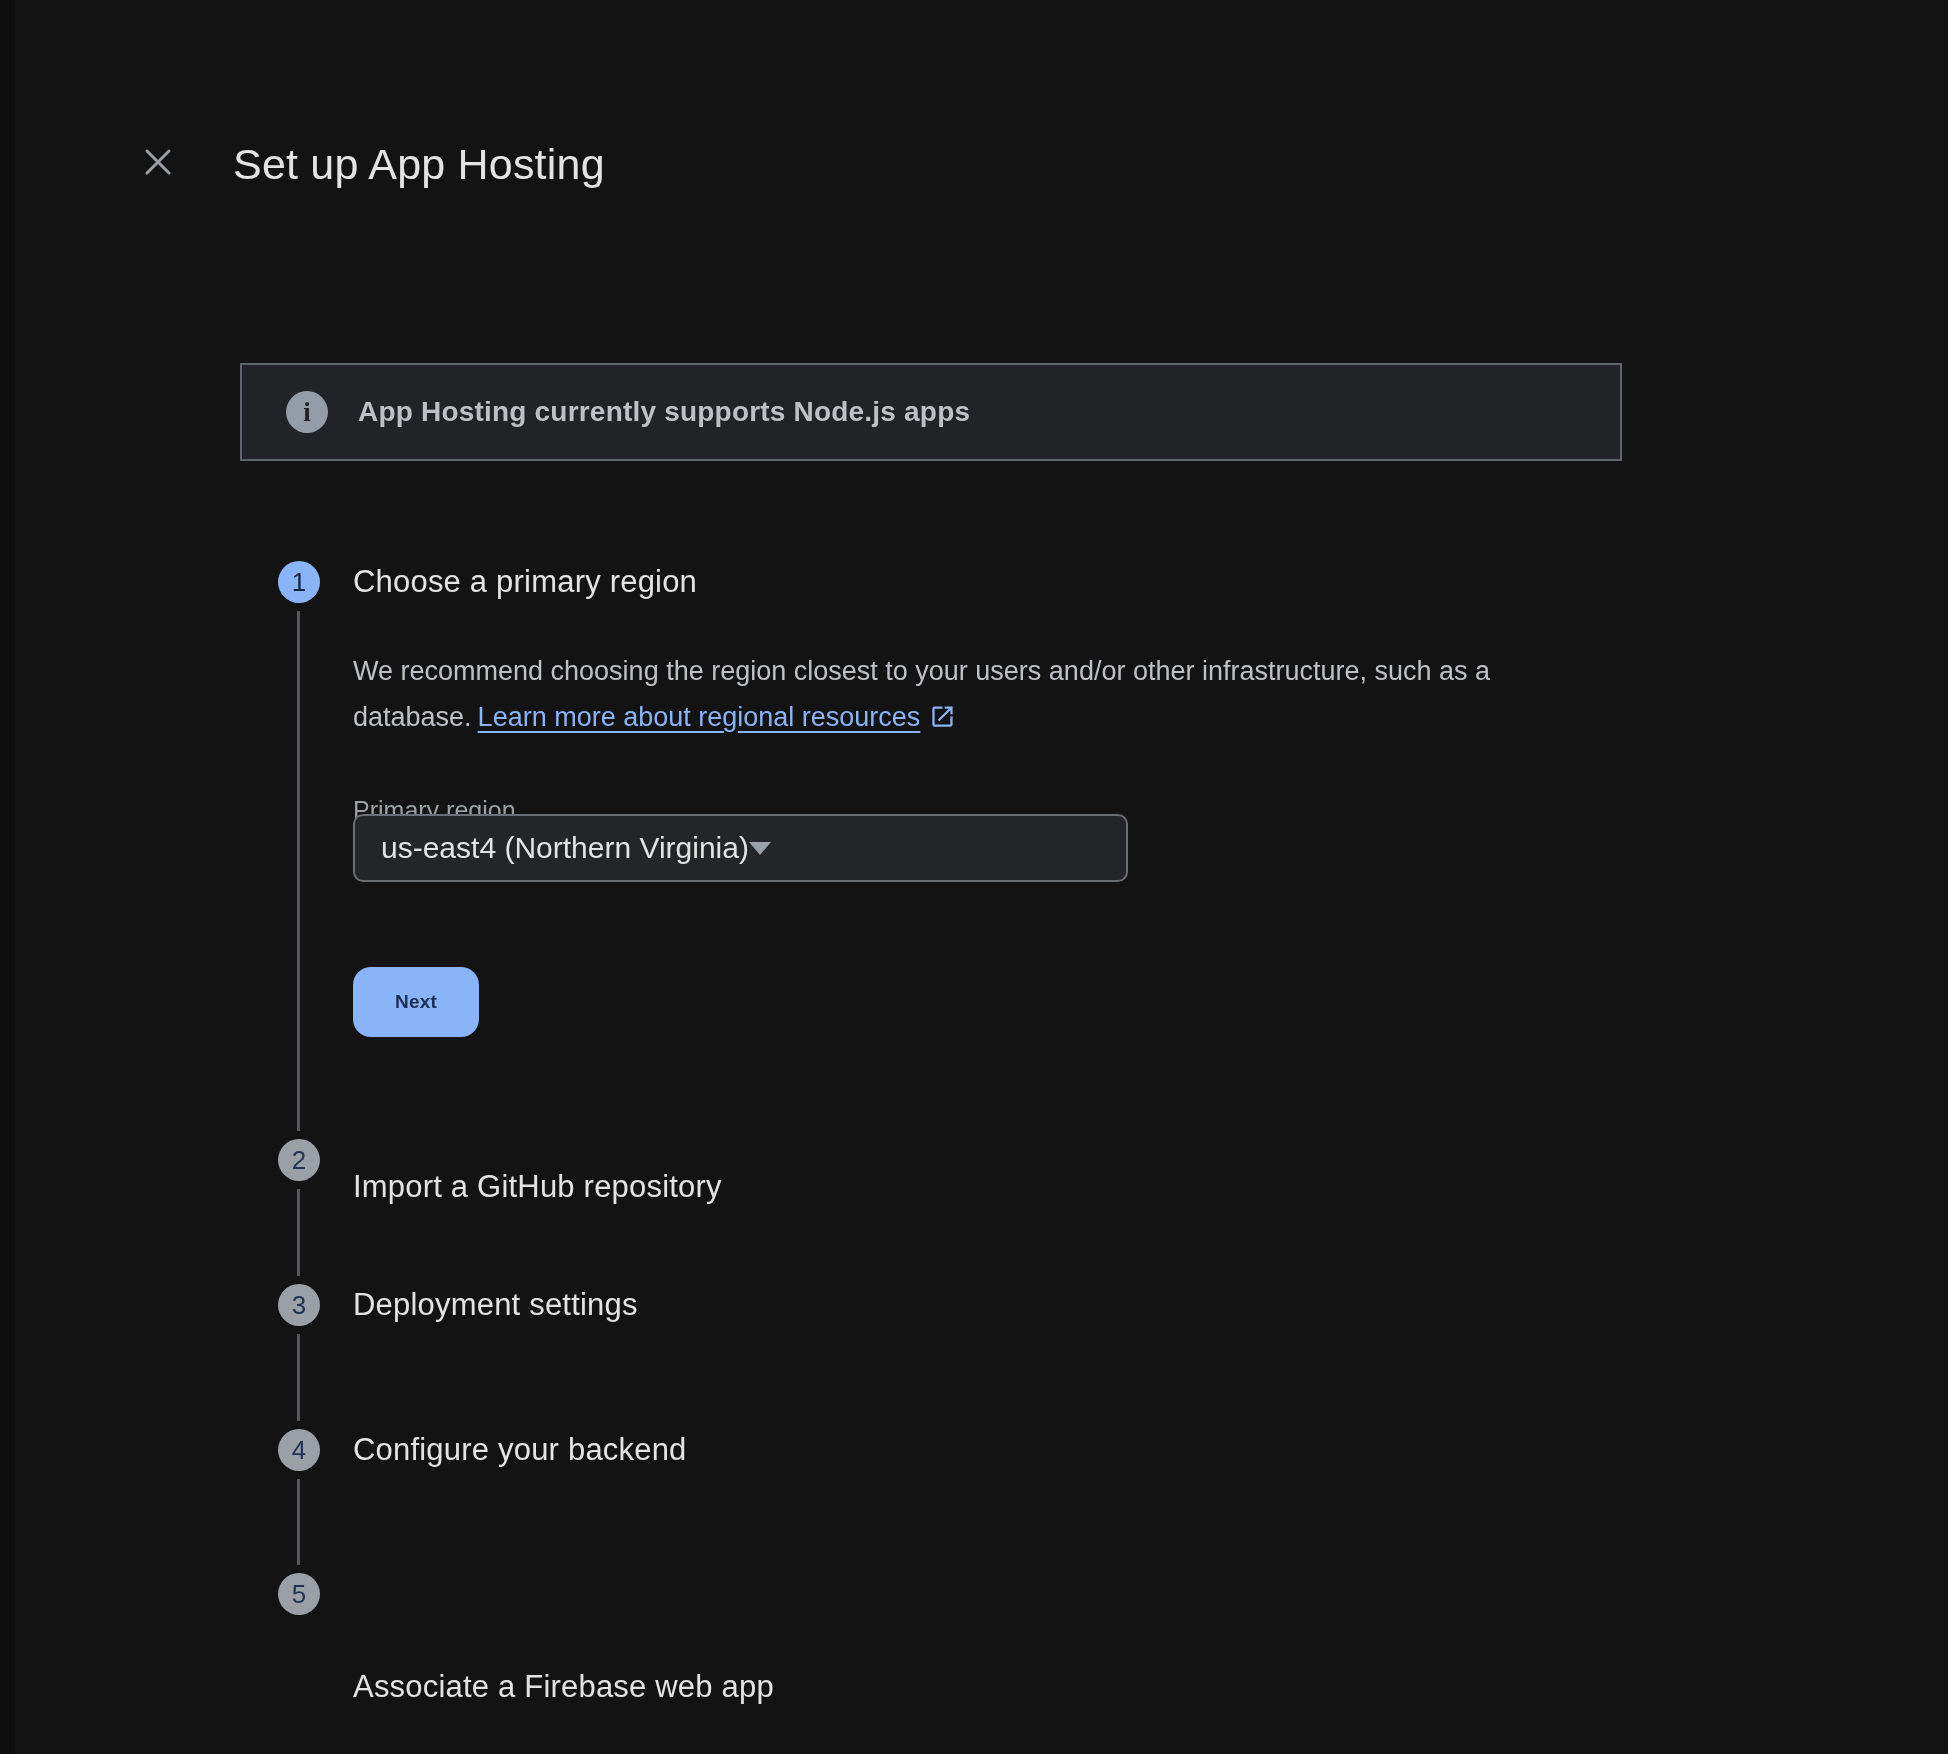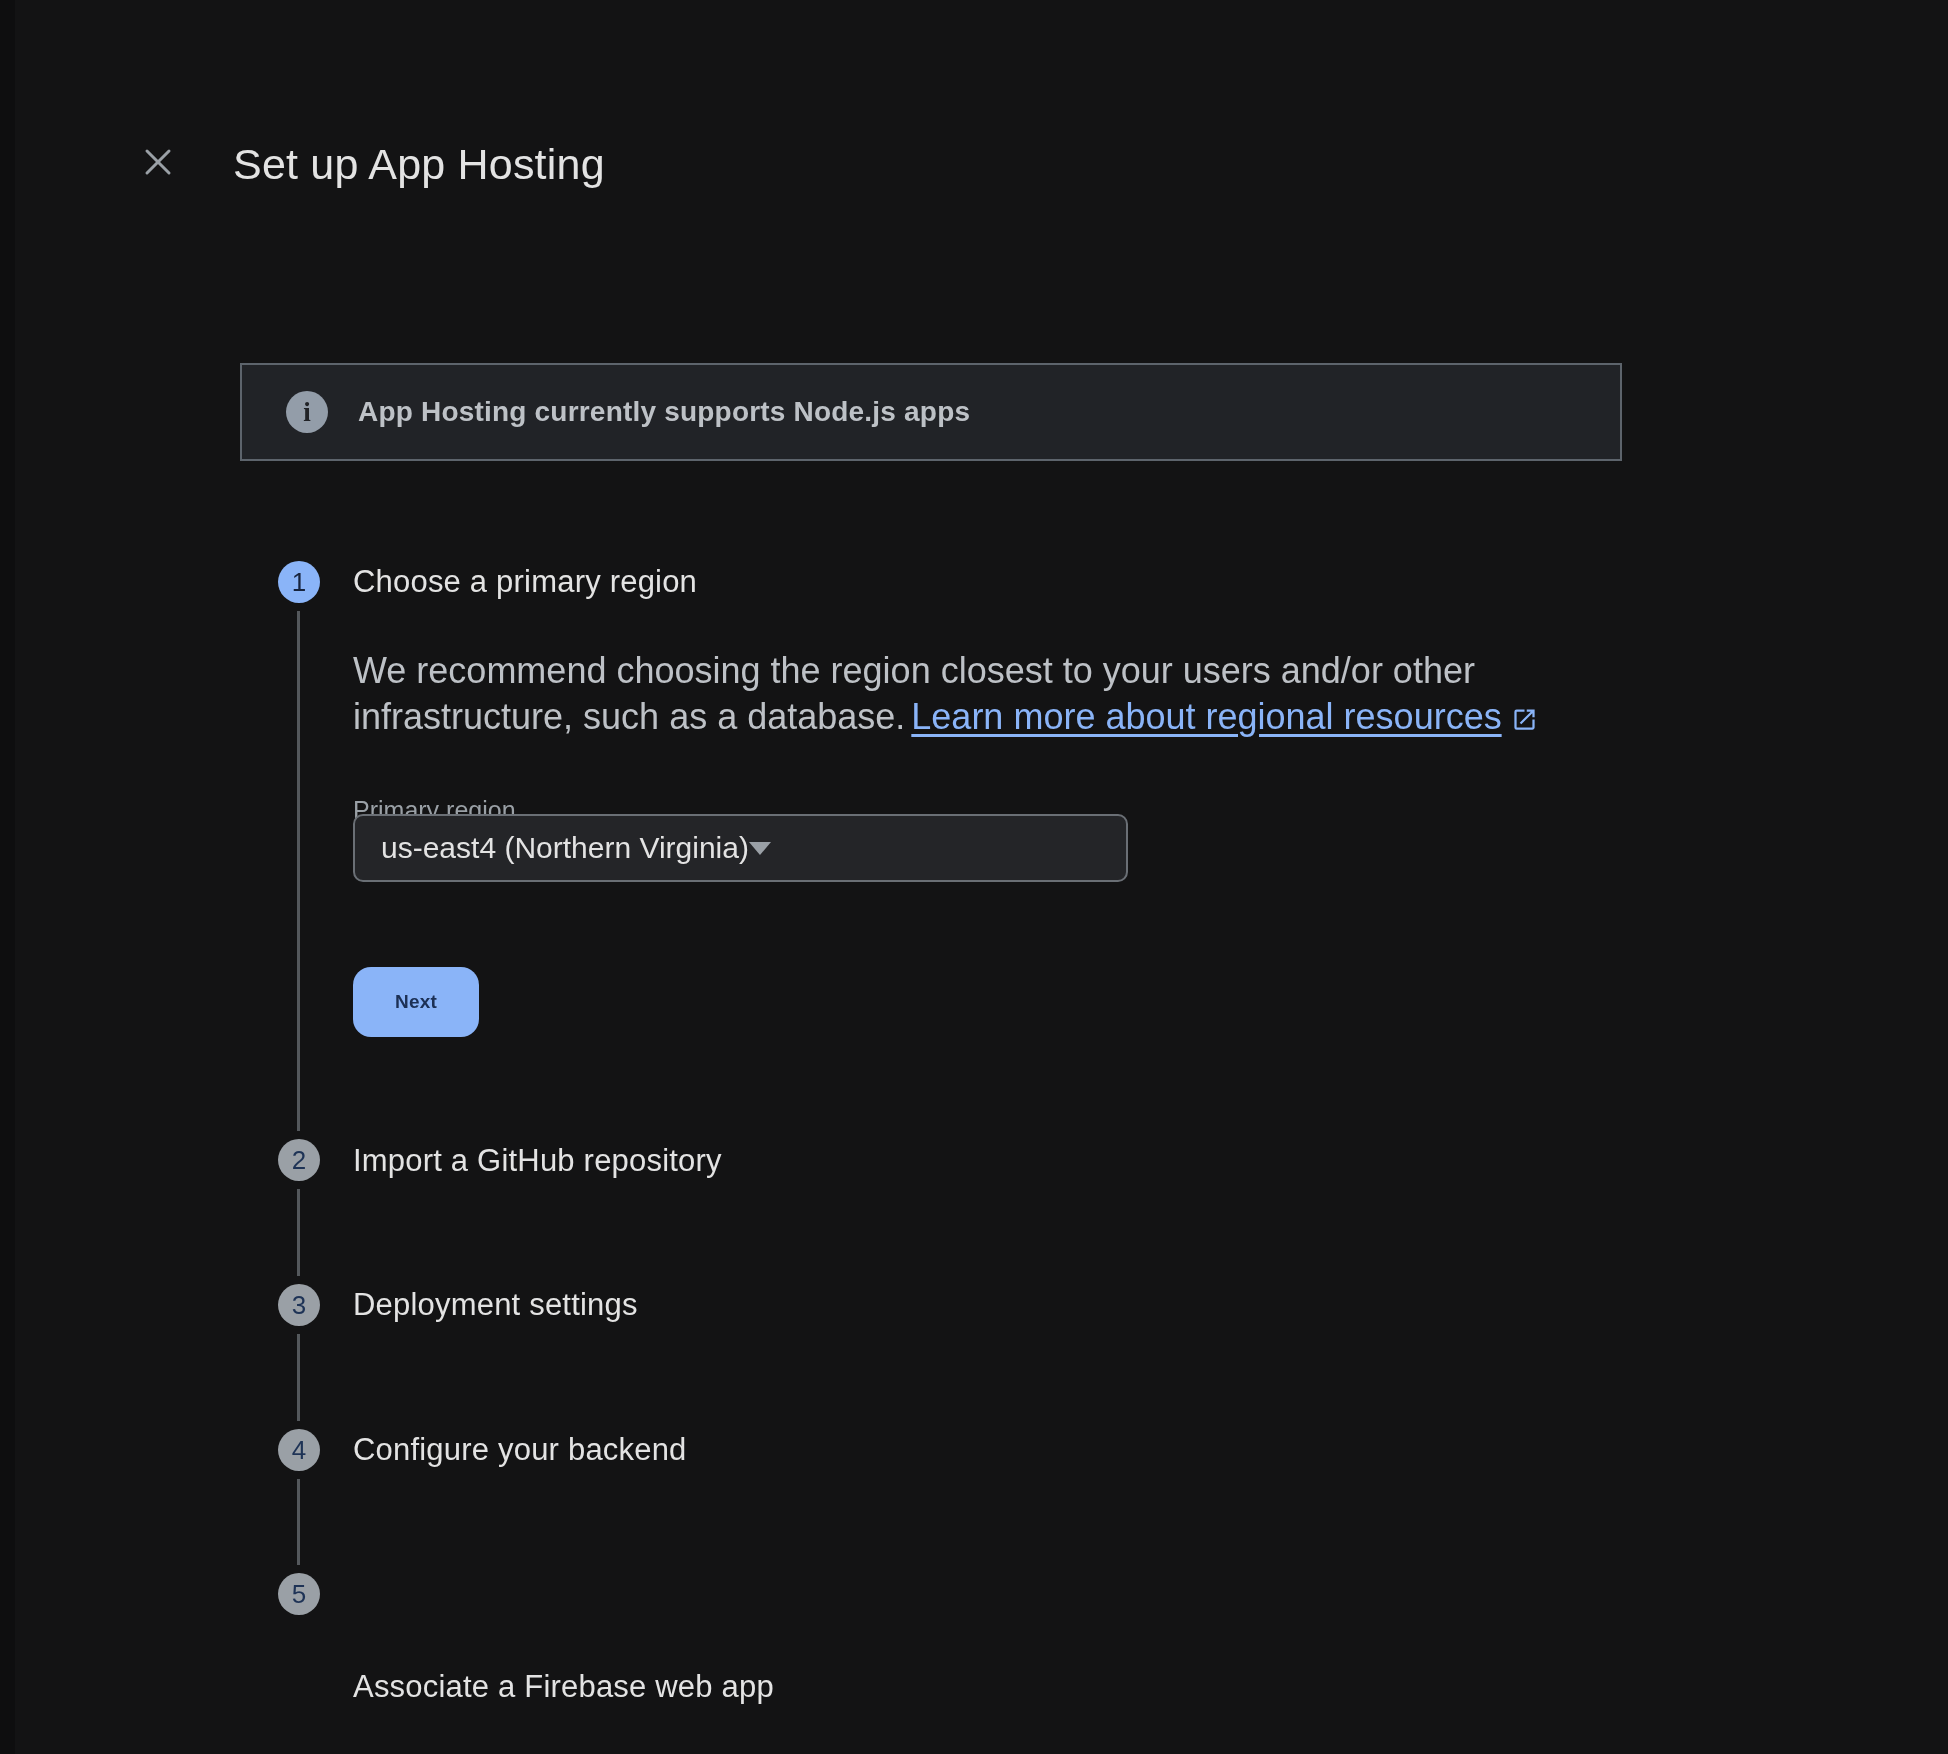--- a/index.html
+++ b/index.html
@@ -69,26 +69,26 @@
     color:var(--on-circle,#1e3356);
   }
   .circle.active{background:var(--accent,#8ab4f8);color:#17233c;}
   .s1{top:561px;} .s2{top:1139px;} .s3{top:1284px;} .s4{top:1429px;} .s5{top:1573px;}
   .step-title{
     position:absolute;left:338px;
     font-size:31px;font-weight:500;letter-spacing:.2px;
     color:var(--text-primary,#e3e3e3);
     line-height:42px;
   }
-  .t1{top:561px;} .t2{top:1140px;} .t3{top:1284px;} .t4{top:1429px;text-align:center;} .t5{top:1666px;}
+  .t1{top:561px;} .t2{top:1166px;} .t3{top:1284px;} .t4{top:1429px;text-align:center;} .t5{top:1666px;}
   
   .desc{
     position:absolute;left:338px;top:648px;
     width:1300px;margin:0;
-    font-size:36px;line-height:46px;font-weight:400;
+    font-size:27px;line-height:46px;font-weight:400;
     color:var(--text-secondary,#bdc1c6);
   }
   .learn-link{
     color:var(--link,#8ab4f8);
     text-decoration:underline;
     text-underline-offset:5px;
     cursor:pointer;
     margin-left:6px;
   }
   .learn-link .ext-icon{

